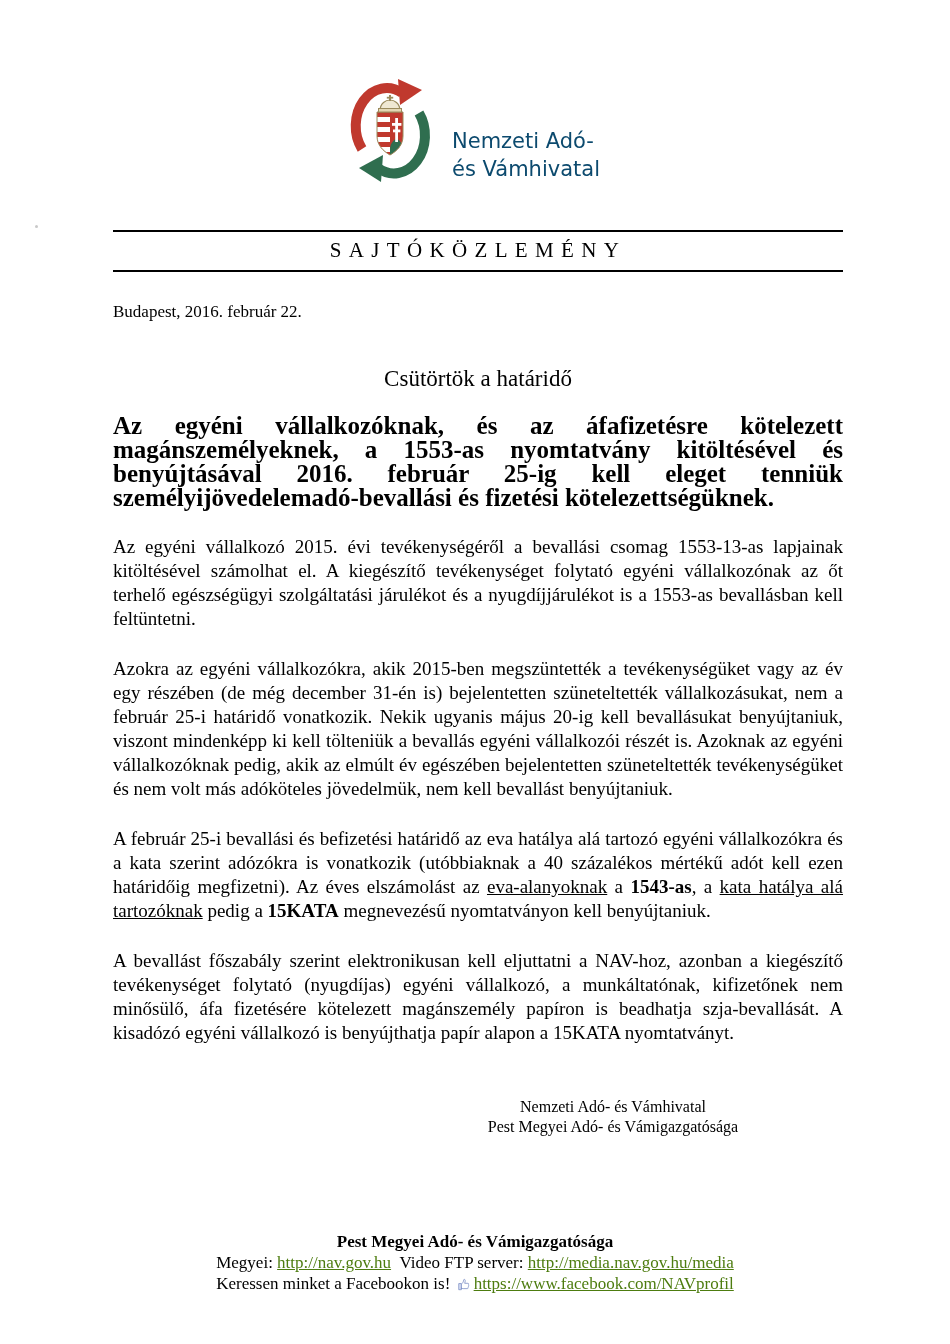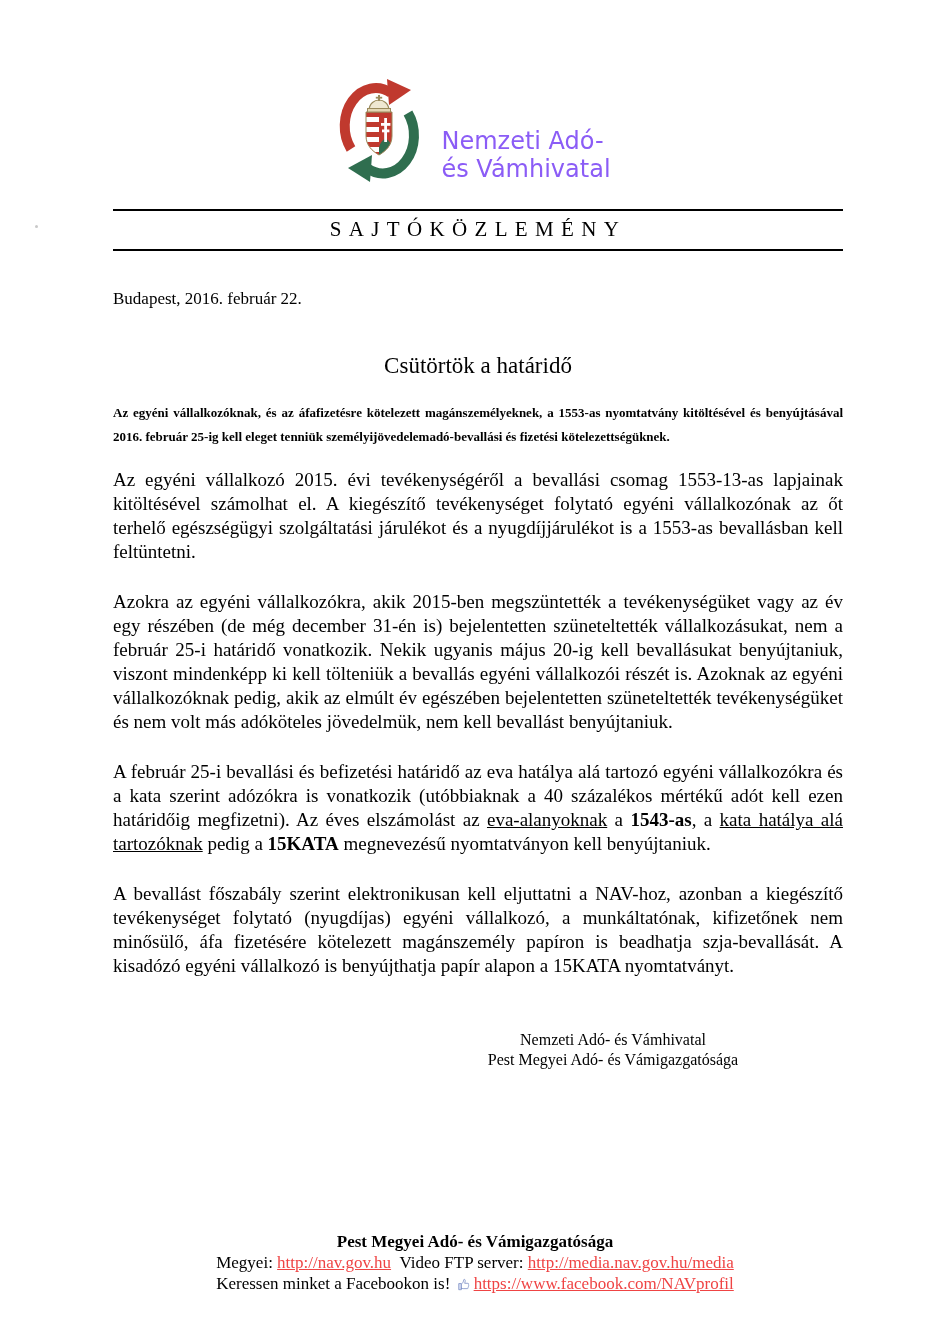--- a/index.html
+++ b/index.html
@@ -4,45 +4,45 @@
 <style>
   html,body{margin:0;padding:0;}
   body{
     width:950px;height:1344px;background:#ffffff;position:relative;overflow:hidden;
     font-family:"Liberation Serif", serif;color:#000;
   }
   .content{margin:0 107px 0 113px;} 
 
   
   .logo-block{display:flex;justify-content:center;align-items:center;padding-top:72px;gap:21px;}
-  .logo-text{font-family:"DejaVu Sans", sans-serif;font-size:24px;line-height:28px;color:#8b5cf6;margin-top:48px;}
+  .logo-text{font-family:"DejaVu Sans", sans-serif;font-size:21px;line-height:28px;color:#0c4a6e;margin-top:48px;}
 
   
-  .banner{margin-top:20px;text-align:center;}
+  .banner{margin-top:41px;text-align:center;}
   .banner-rule{height:0;border-top:2px solid #000;}
   .banner-text{font-size:21px;letter-spacing:0.35em;padding:6px 0 7px 0;display:block;}
 
-  .dateline{margin-top:38px;font-size:17px;}
+  .dateline{margin-top:30px;font-size:17px;}
 
   .article-title{margin-top:44px;text-align:center;font-size:23px;font-weight:normal;}
 
-  .lead{margin-top:22px;font-size:13px;line-height:24px;font-weight:bold;text-align:justify;}
+  .lead{margin-top:22px;font-size:25px;line-height:24px;font-weight:bold;text-align:justify;}
 
   .para{font-size:19px;line-height:24px;text-align:justify;}
   .para.first{}
   .para.next{margin-top:26px;}
   .seg-b{font-weight:bold;}
   .seg-u{text-decoration:underline;}
 
   .signature{margin-top:52px;margin-left:auto;margin-right:60px;width:340px;text-align:center;
     font-size:16px;font-weight:normal;line-height:20px;}
 
   .footer{position:absolute;left:0;right:0;top:1231px;text-align:center;font-size:17px;line-height:21px;}
   .footer-org{font-weight:bold;font-size:17px;}
-  a.link{color:#ef4444;text-decoration:underline;cursor:pointer;}
+  a.link{color:#4d7c0f;text-decoration:underline;cursor:pointer;}
   .thumb{display:inline-block;vertical-align:-2px;margin:0 3px 0 2px;}
 
   .stray-dot{position:absolute;left:35px;top:225px;width:3px;height:3px;background:#c9c9c9;border-radius:50%;}
 </style>
 </head>
 <body>
 
 <div class="stray-dot"></div>
 
 <header class="logo-block">

